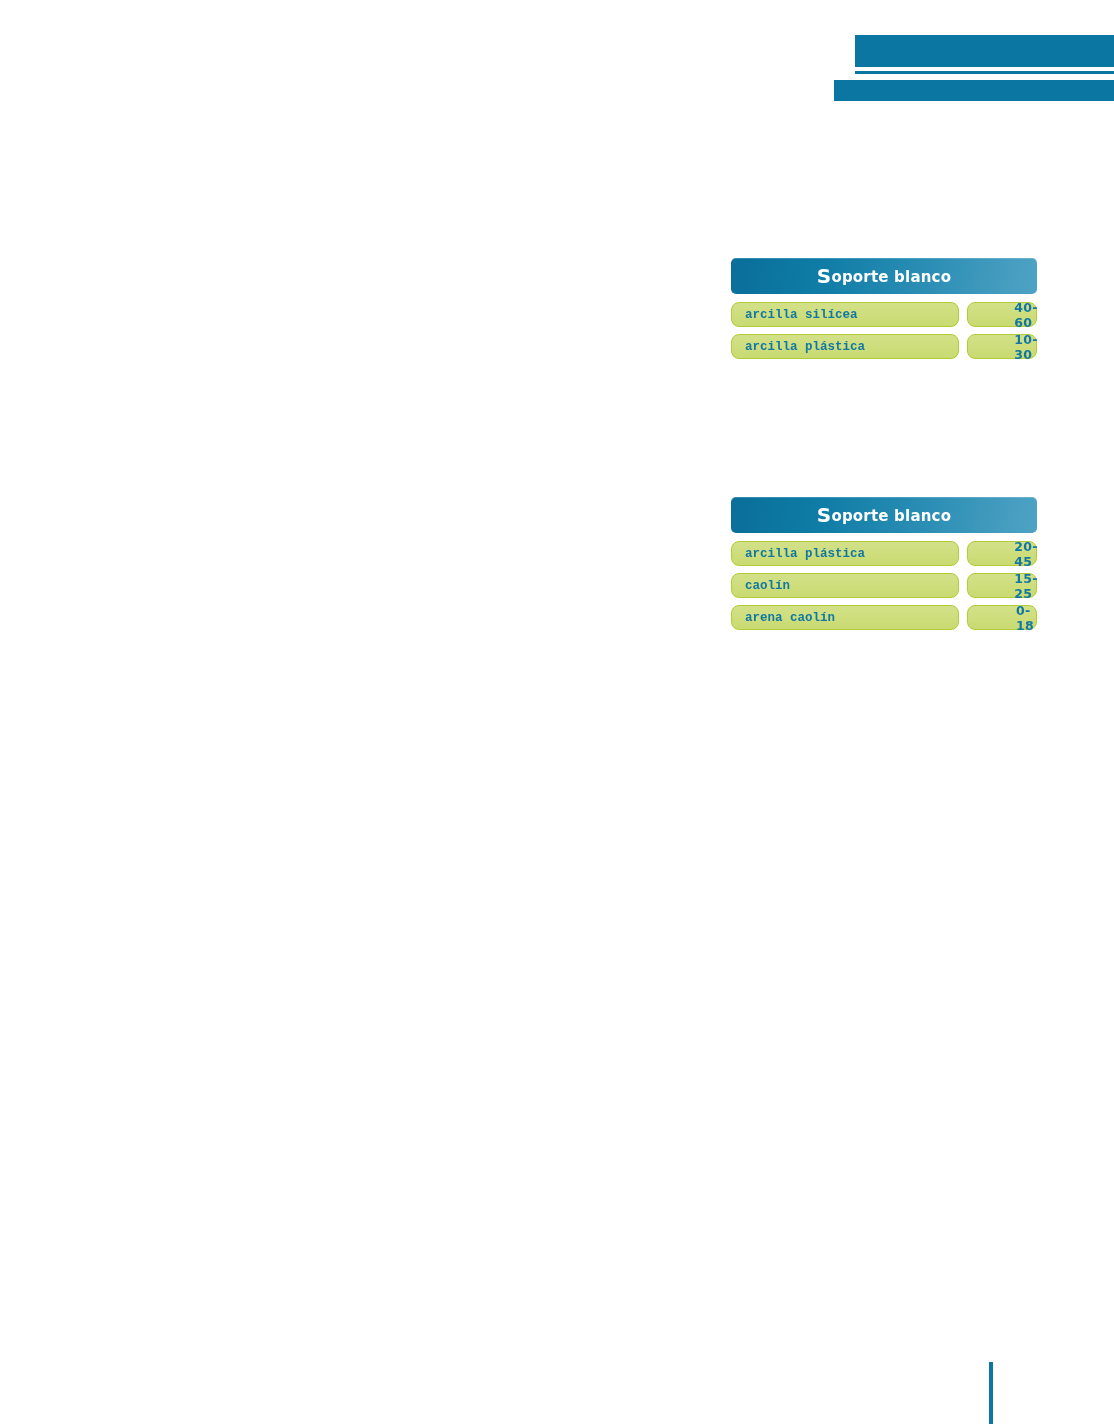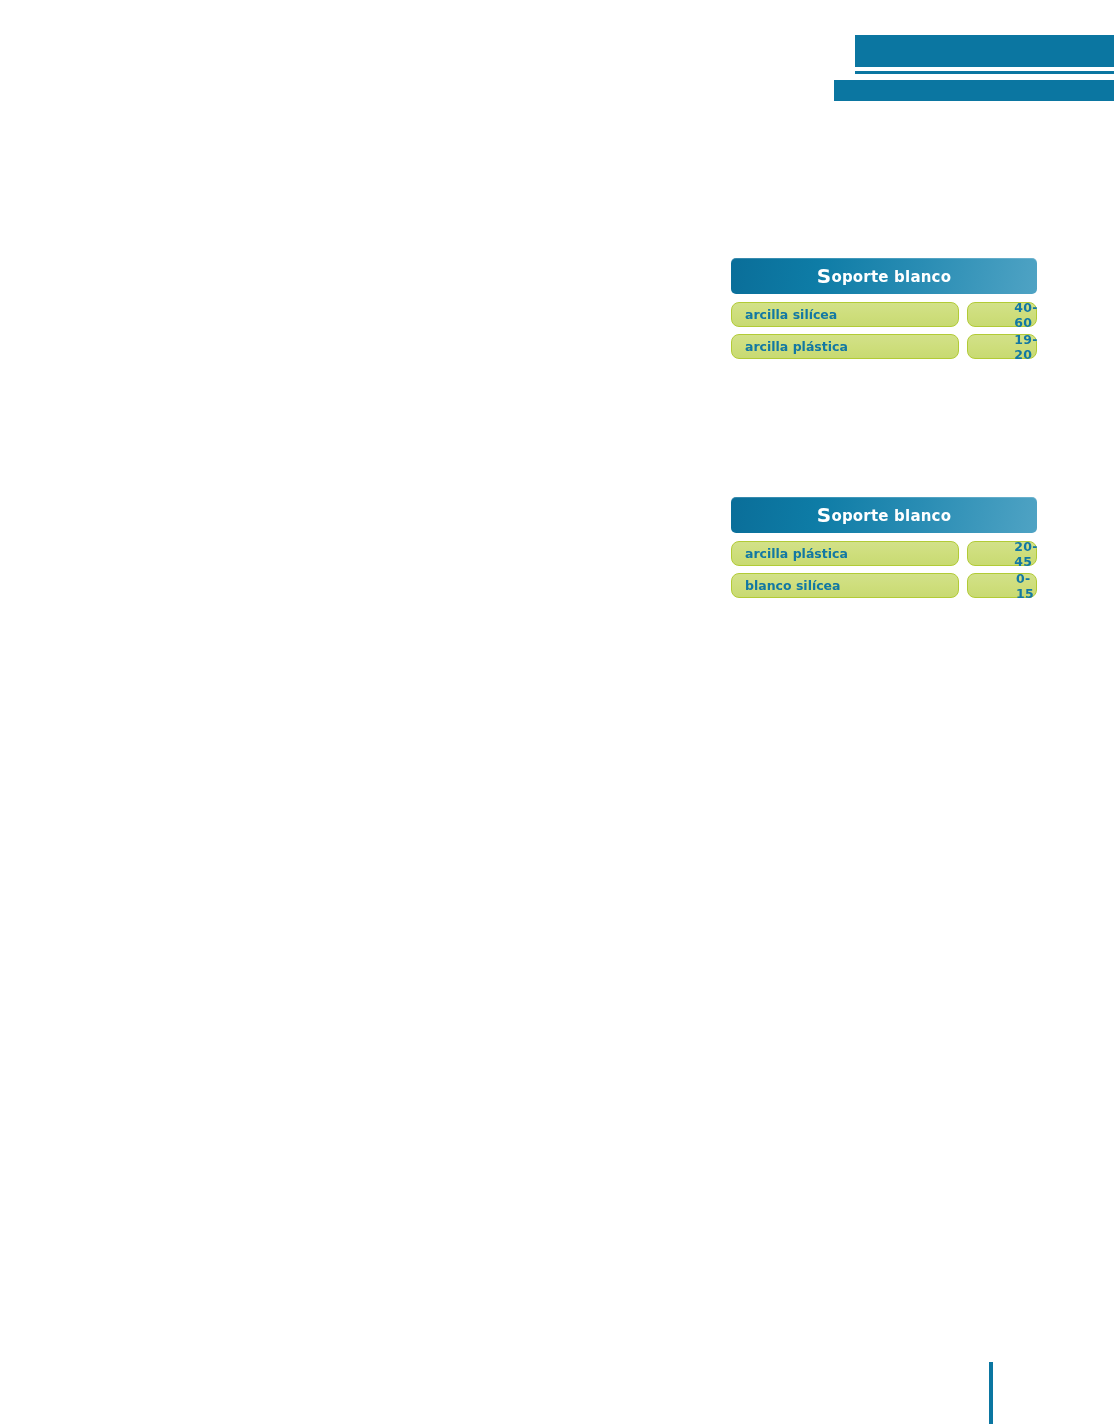--- a/index.html
+++ b/index.html
@@ -103,20 +103,21 @@
     align-items: center;
     color: #1278A3;
     font-size: 12.5px;
     font-weight: bold;
     padding-left: 48px;
   }
   .pill-label {
     flex: 0 0 228px;
     width: 228px;
     padding-left: 13px;
+    font-family: Liberation Mono, monospace;
   }
   .pill-value {
     flex: 0 0 70px;
     width: 70px;
     justify-content: center;
     letter-spacing: 0.3px;
   }
 </style>
 </head>
 <body>
@@ -129,34 +130,38 @@
   <div class="table-header">
     <span class="table-header-title"><span class="cap">S</span><span>oporte blanco</span></span>
   </div>
   <div class="table-rows">
     <div class="table-row">
       <div class="pill pill-label">arcilla silícea</div>
       <div class="pill pill-value">40-60</div>
     </div>
     <div class="table-row">
       <div class="pill pill-label">arcilla plástica</div>
-      <div class="pill pill-value">19-20</div>
+      <div class="pill pill-value">10-30</div>
     </div>
   </div>
 </div>
 
 <div class="table-block table-2">
   <div class="table-header">
     <span class="table-header-title"><span class="cap">S</span><span>oporte blanco</span></span>
   </div>
   <div class="table-rows">
     <div class="table-row">
       <div class="pill pill-label">arcilla plástica</div>
       <div class="pill pill-value">20-45</div>
     </div>
     <div class="table-row">
-      <div class="pill pill-label">blanco silícea</div>
-      <div class="pill pill-value">0-15</div>
+      <div class="pill pill-label">caolín</div>
+      <div class="pill pill-value">15-25</div>
+    </div>
+    <div class="table-row">
+      <div class="pill pill-label">arena caolín</div>
+      <div class="pill pill-value">0-18</div>
     </div>
   </div>
 </div>
 
 <div class="page-edge-rule"></div>
 
 </body></html>

